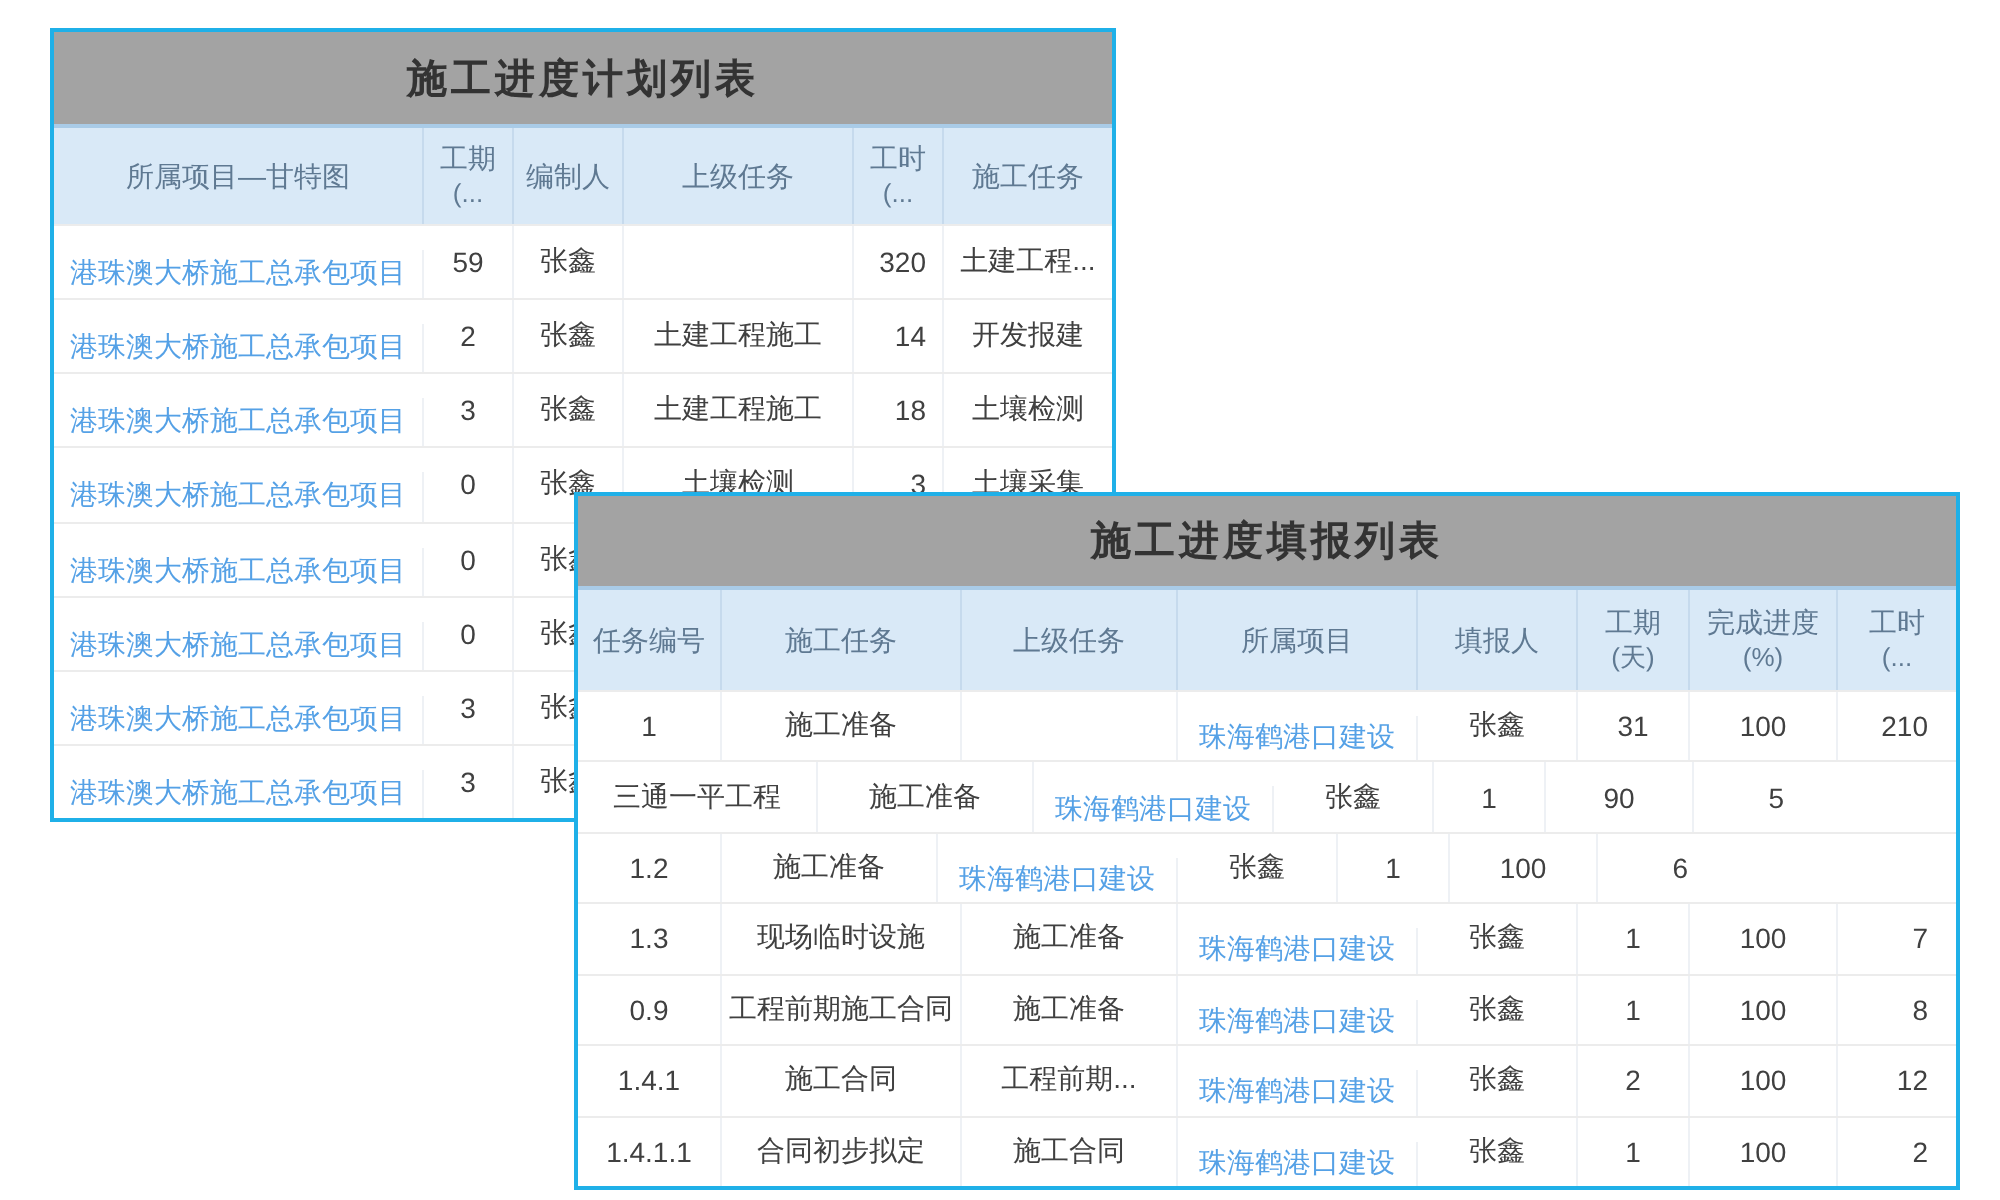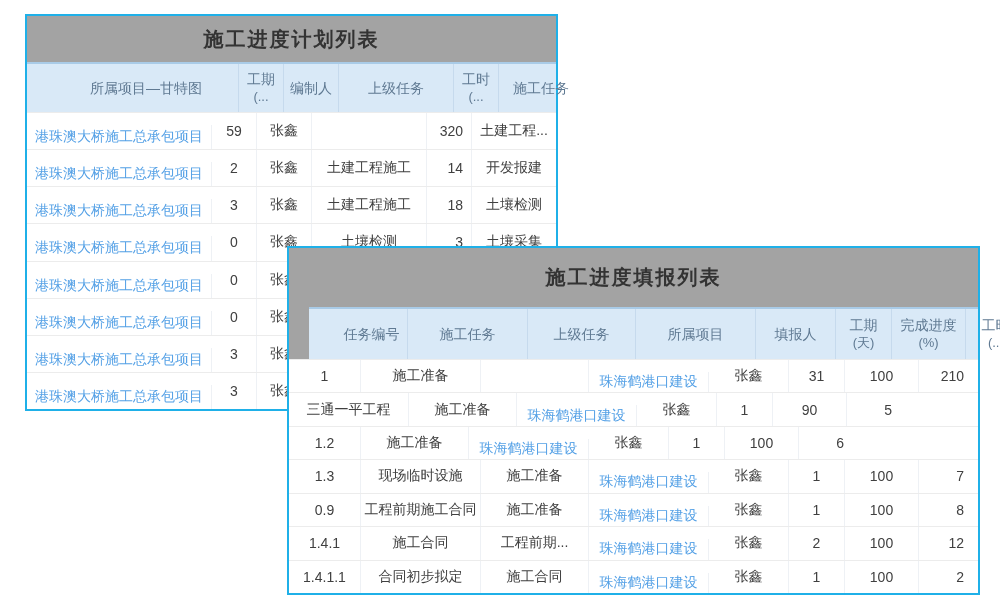--- a/index.html
+++ b/index.html
@@ -11,28 +11,28 @@
     position:absolute;background:#a3a3a3;border:2px solid var(--accent,#1fb0e8);
     box-sizing:border-box;display:flex;flex-direction:column;
   }
   #plan{left:25px;top:14px;width:533px;height:397px;z-index:1;}
   #report{left:287px;top:246px;width:693px;height:349px;z-index:2;}
   .panel-title{
     display:flex;align-items:center;justify-content:center;flex:0 0 auto;
     font-size:20px;font-weight:bold;color:var(--title-text,#333);letter-spacing:2px;
   }
   #plan .panel-title{height:46px;}
-  #report .panel-title{height:59px;}
+  #report .panel-title{height:45px;}
   .thead{
     display:flex;flex:0 0 auto;background:var(--header-bg,#d9e9f7);
     border-top:2px solid var(--header-divider,#a9cbe7);
-    color:var(--header-text,#5f7992);font-size:14px;padding-left:27px;
+    color:var(--header-text,#5f7992);font-size:14px;
   }
   #plan .thead{height:48px;}
-  #report .thead{height:50px;margin-left:20px;}
+  #report .thead{height:50px;}
   .hcell{
     display:flex;flex-direction:column;align-items:center;justify-content:center;
     box-sizing:border-box;border-right:1px solid #c6daed;line-height:1.3;
     white-space:nowrap;overflow:hidden;flex:0 0 auto;
   }
   .hcell:last-child{border-right:none;}
   .hcell .sub{font-size:13px;}
   .tbody{flex:1 1 auto;display:flex;flex-direction:column;background:#fff;}
   .trow{flex:1 1 auto;display:flex;border-top:1px solid #ececec;}
   .tcell{

